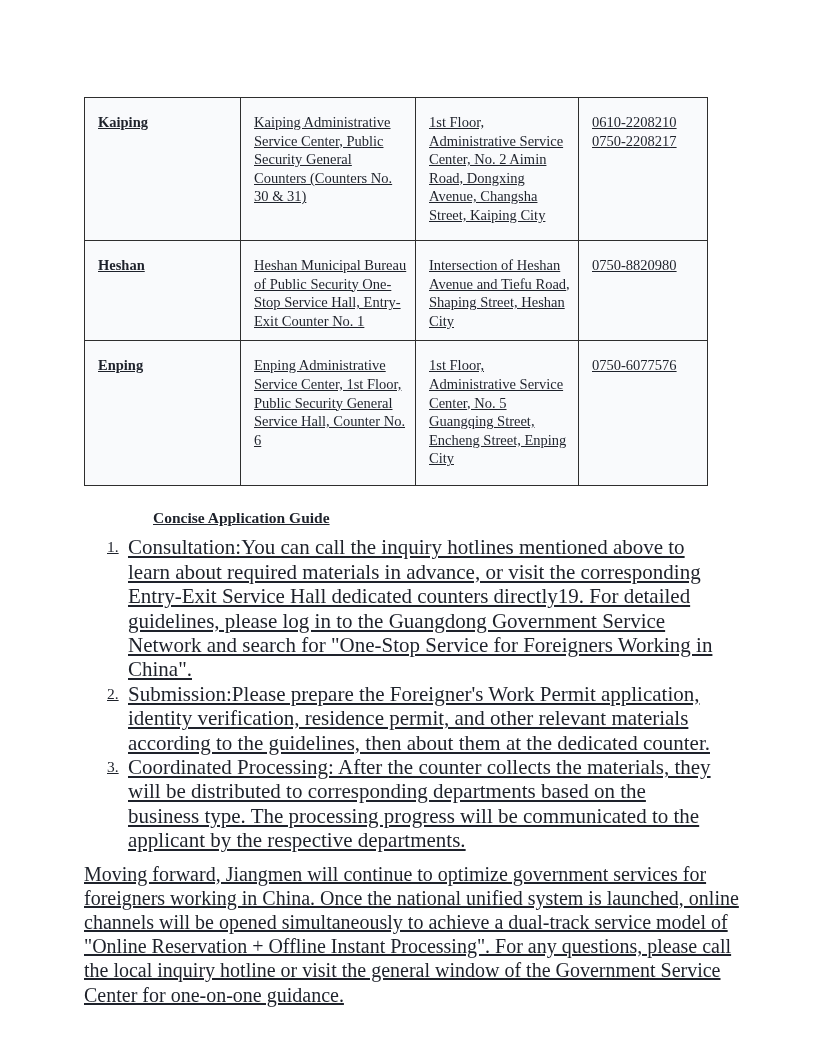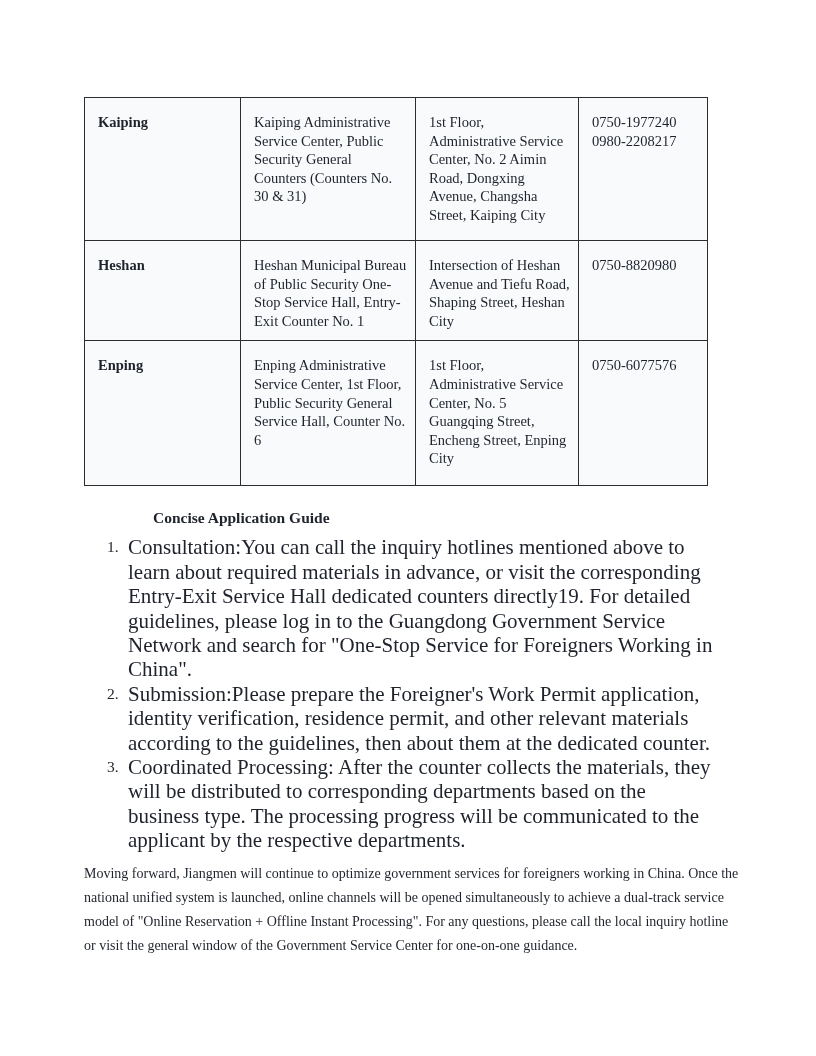--- a/index.html
+++ b/index.html
@@ -14,20 +14,21 @@
     background: #ffffff;
     font-family: "Liberation Serif", "DejaVu Serif", serif;
     color: #1e222b;
     overflow: hidden;
   }
   .content {
     position: absolute;
     left: 84px;
     top: 97px;
     width: 652px;
+    text-decoration: underline;
   }
   
   table.contact-table {
     border-collapse: collapse;
     table-layout: fixed;
     width: 623px;
   }
   table.contact-table td {
     border: 1.5px solid #2e2e2e;
     background: #f9fafc;
@@ -65,21 +66,21 @@
   }
   .guide-text {
     flex: 0 0 592px;
     font-size: 21px;
     line-height: 24.4px;
   }
   
   .closing {
     margin-top: 9px;
     width: 655px;
-    font-size: 14px;
+    font-size: 20px;
     line-height: 24.2px;
   }
 </style>
 </head>
 <body>
 
 <div class="page">
   <div class="content">
 
     <table class="contact-table">
@@ -88,22 +89,22 @@
         <col style="width:175px">
         <col style="width:163px">
         <col style="width:129px">
       </colgroup>
       <tbody>
         <tr class="row-1">
           <td class="city-cell">Kaiping</td>
           <td>Kaiping Administrative Service Center, Public Security General Counters (Counters No. 30 &amp; 31)</td>
           <td>1st Floor, Administrative Service Center, No. 2 Aimin Road, Dongxing Avenue, Changsha Street, Kaiping City</td>
           <td class="phone-cell">
-            <span>0750-1977240</span>
-            <span>0980-2208217</span>
+            <span>0610-2208210</span>
+            <span>0750-2208217</span>
           </td>
         </tr>
         <tr class="row-2">
           <td class="city-cell">Heshan</td>
           <td>Heshan Municipal Bureau of Public Security One-Stop Service Hall, Entry-Exit Counter No. 1</td>
           <td>Intersection of Heshan Avenue and Tiefu Road, Shaping Street, Heshan City</td>
           <td class="phone-cell">
             <span>0750-8820980</span>
           </td>
         </tr>

